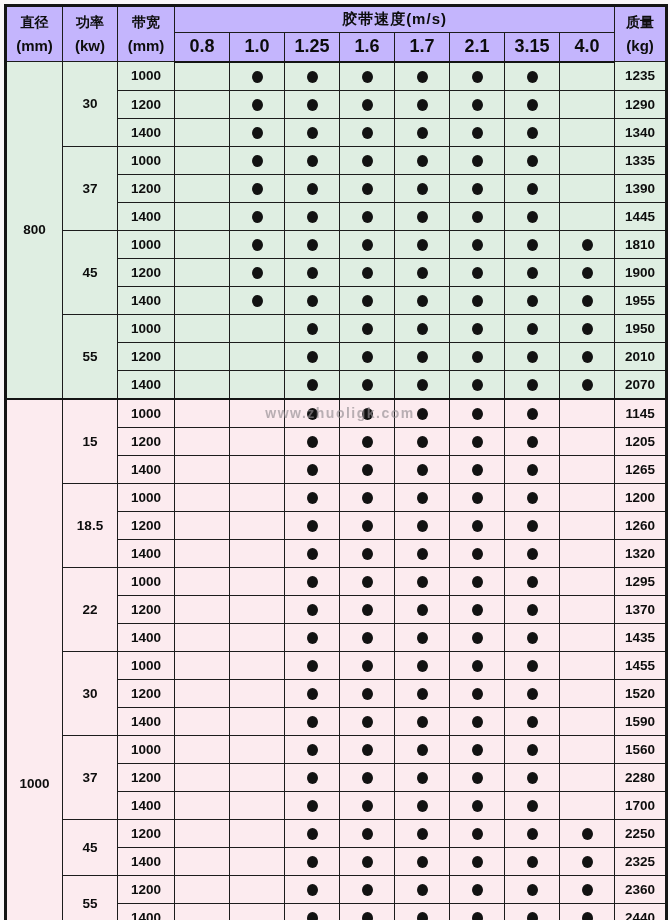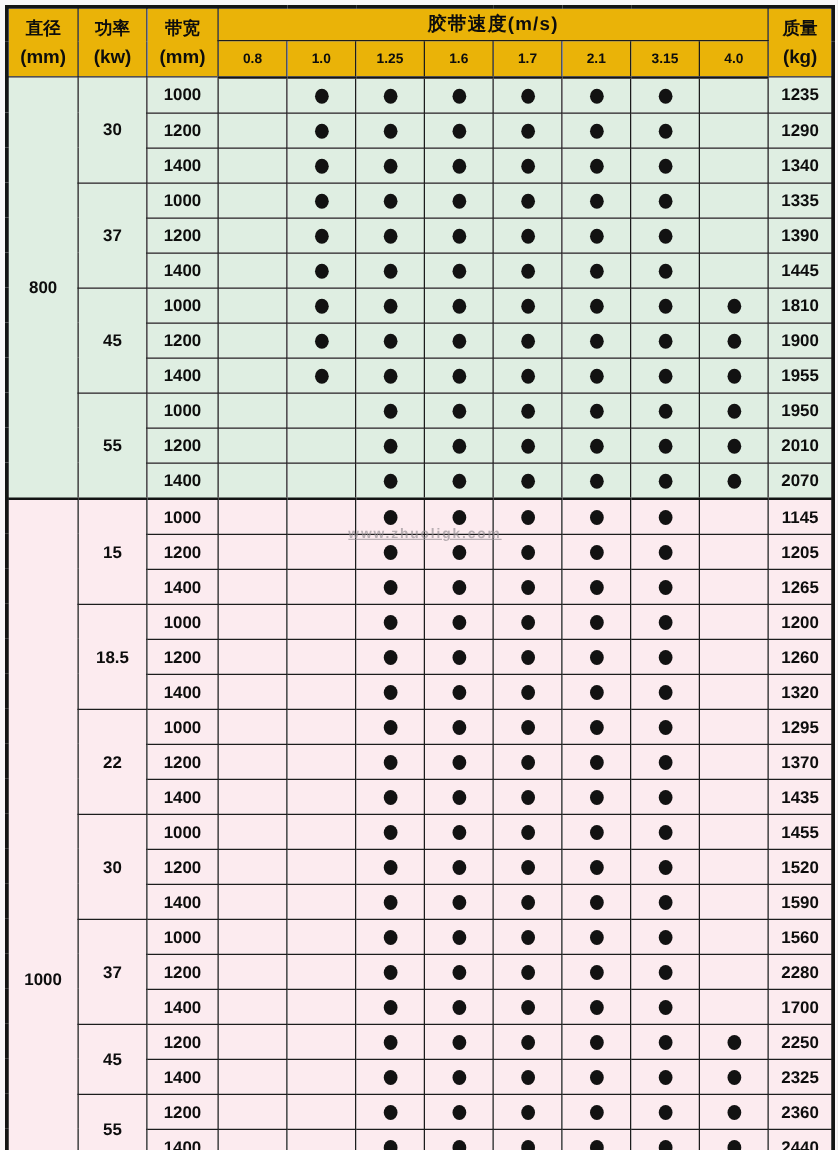--- a/index.html
+++ b/index.html
@@ -20,30 +20,30 @@
   }
   .spec th,.spec td{
     border:1px solid #1c1c1c;
     text-align:center;
     vertical-align:middle;
     padding:0;
     overflow:hidden;
     color:#0d0d0d;
   }
   .spec thead th{
-    background:#eab308;
+    background:#c4b5fd;
     font-weight:700;
   }
   .spec thead tr.h1{height:27px;}
   .spec thead tr.h2{height:29px;}
   .spec thead tr.h2 th{border-bottom:2px solid #141414;}
   .two-line{font-size:14px;line-height:24px;}
   .two-line .l2{font-size:15px;}
   .speed-group{font-size:15px;letter-spacing:1px;}
-  .speed-val{font-size:11px;}
+  .speed-val{font-size:18px;}
   .spec tbody td{font-size:13.5px;font-weight:700;height:27px;}
   .spec tbody tr.section-0 td{background:#dfeee2;}
   .spec tbody tr.section-1 td{background:#fcebef;}
   .spec tbody tr.section-start td{border-top:2px solid #141414;}
   td.dia-cell{font-size:14px;}
   tr.section-1 td.dia-cell{vertical-align:bottom;padding-bottom:140px;}
   .dot{
     display:inline-block;
     width:11px;height:12px;
     border-radius:50%;
@@ -61,26 +61,25 @@
   .watermark .brand{
     font-size:44px;
     font-weight:700;
     letter-spacing:6px;
     color:rgba(178,170,174,0.30);
     -webkit-text-stroke:1.5px rgba(138,132,136,0.55);
     line-height:48px;
     white-space:nowrap;
   }
   .watermark .url{
-    margin-top:16px;
-    font-size:11px;
+    margin-top:0;
+    font-size:14px;
     font-weight:700;
     letter-spacing:1.5px;
     color:rgba(148,141,146,0.65);
-    text-decoration:underline;
   }
 </style>
 </head>
 <body>
 
 <div class="page">
 
   <table class="spec">
     <colgroup>
       <col style="width:57px">

